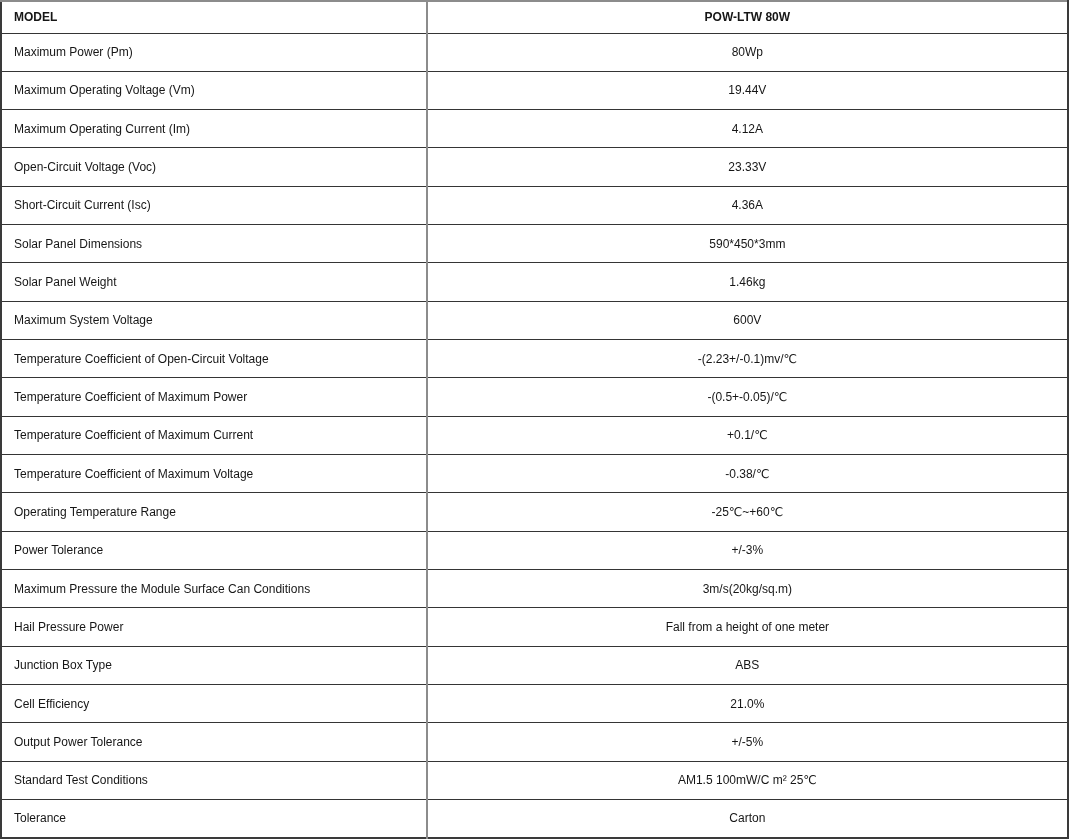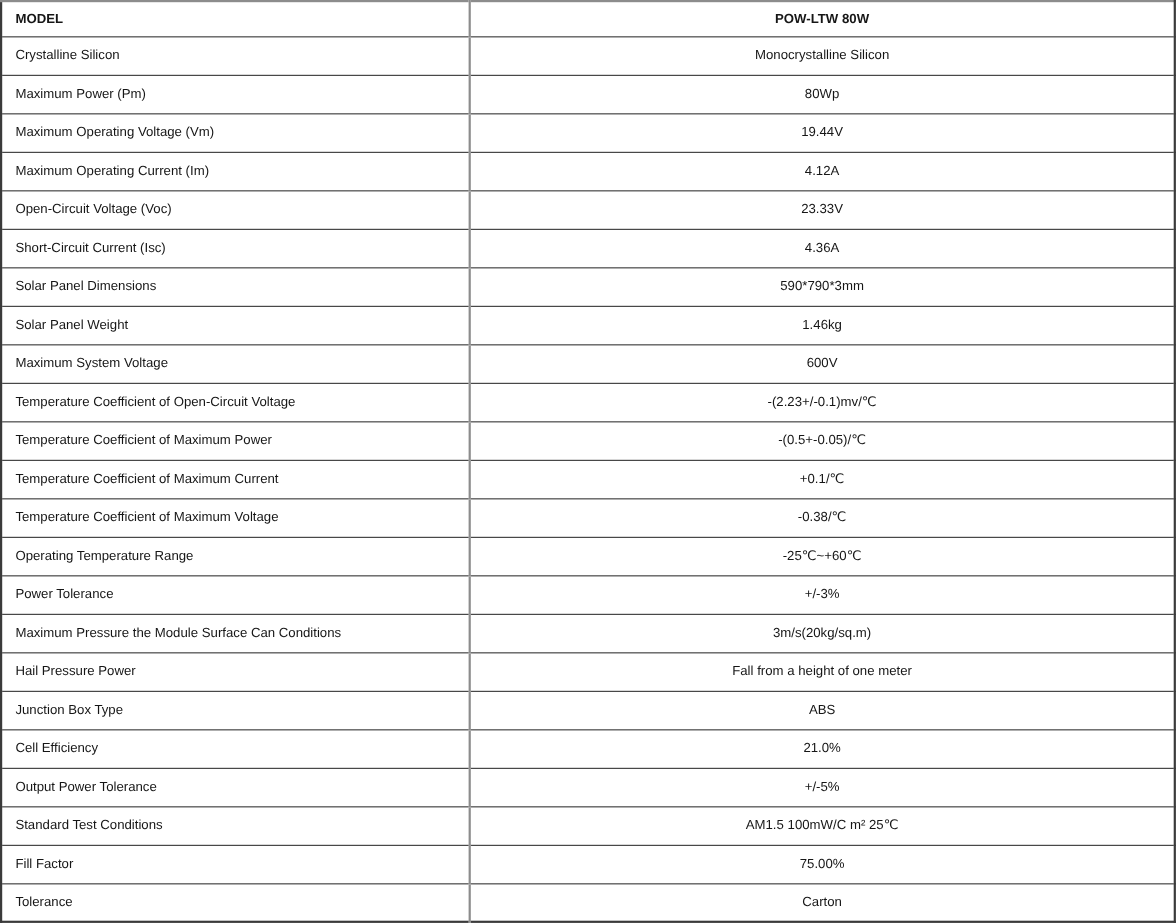--- a/index.html
+++ b/index.html
@@ -66,24 +66,20 @@
       <col class="col-label">
       <col class="col-value">
     </colgroup>
     <thead>
       <tr>
         <th class="label-cell">MODEL</th>
         <th class="value-cell">POW-LTW 80W</th>
       </tr>
     </thead>
     <tbody>
-  <tr>
-    <td class="label-cell">Crystalline Silicon</td>
-    <td class="value-cell">Monocrystalline Silicon</td>
-  </tr>
 
   <tr>
     <td class="label-cell">Maximum Power (Pm)</td>
     <td class="value-cell">80Wp</td>
   </tr>
 
   <tr>
     <td class="label-cell">Maximum Operating Voltage (Vm)</td>
     <td class="value-cell">19.44V</td>
   </tr>
@@ -98,21 +94,21 @@
     <td class="value-cell">23.33V</td>
   </tr>
 
   <tr>
     <td class="label-cell">Short-Circuit Current (Isc)</td>
     <td class="value-cell">4.36A</td>
   </tr>
 
   <tr>
     <td class="label-cell">Solar Panel Dimensions</td>
-    <td class="value-cell">590*790*3mm</td>
+    <td class="value-cell">590*450*3mm</td>
   </tr>
 
   <tr>
     <td class="label-cell">Solar Panel Weight</td>
     <td class="value-cell">1.46kg</td>
   </tr>
 
   <tr>
     <td class="label-cell">Maximum System Voltage</td>
     <td class="value-cell">600V</td>
@@ -173,24 +169,20 @@
     <td class="label-cell">Output Power Tolerance</td>
     <td class="value-cell">+/-5%</td>
   </tr>
 
   <tr>
     <td class="label-cell">Standard Test Conditions</td>
     <td class="value-cell">AM1.5 100mW/C m² 25℃</td>
   </tr>
 
 
-  <tr>
-    <td class="label-cell">Fill Factor</td>
-    <td class="value-cell">75.00%</td>
-  </tr>
 
   <tr>
     <td class="label-cell">Tolerance</td>
     <td class="value-cell">Carton</td>
   </tr>
 </tbody>
   </table>
 </div>
 
 </body></html>

